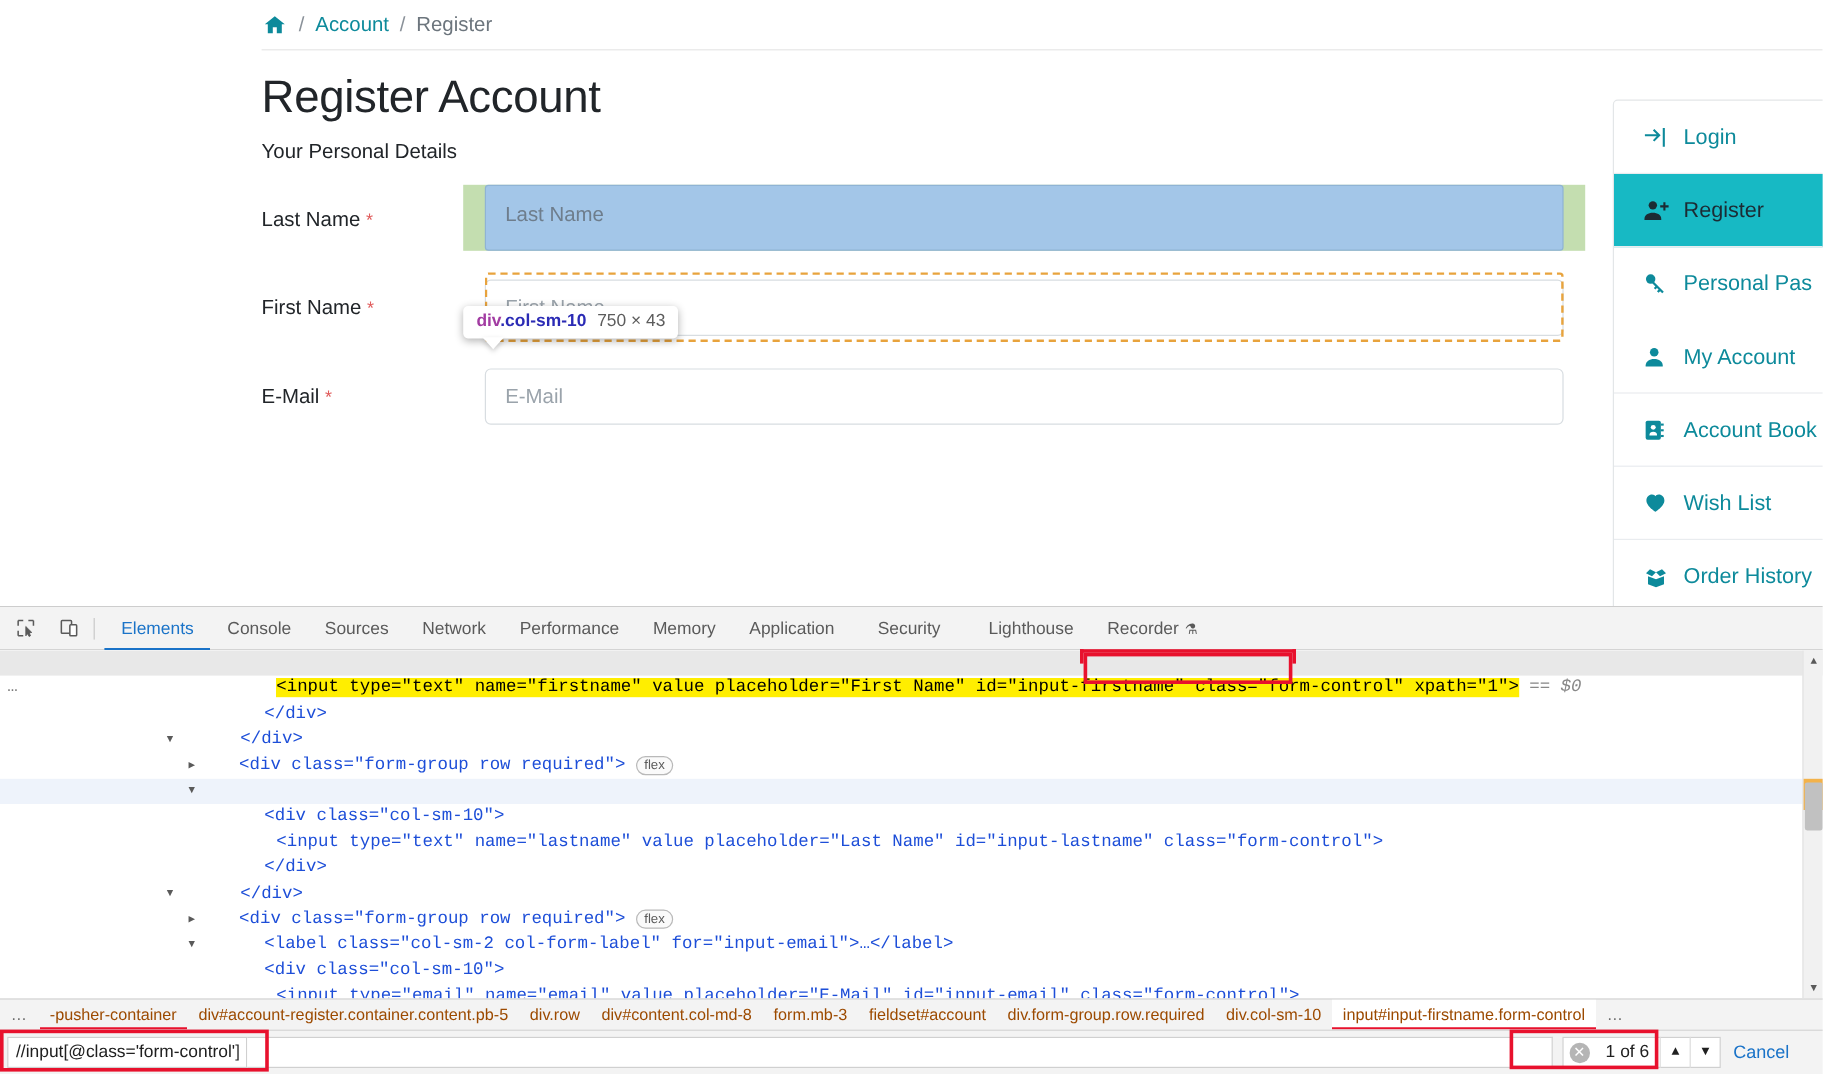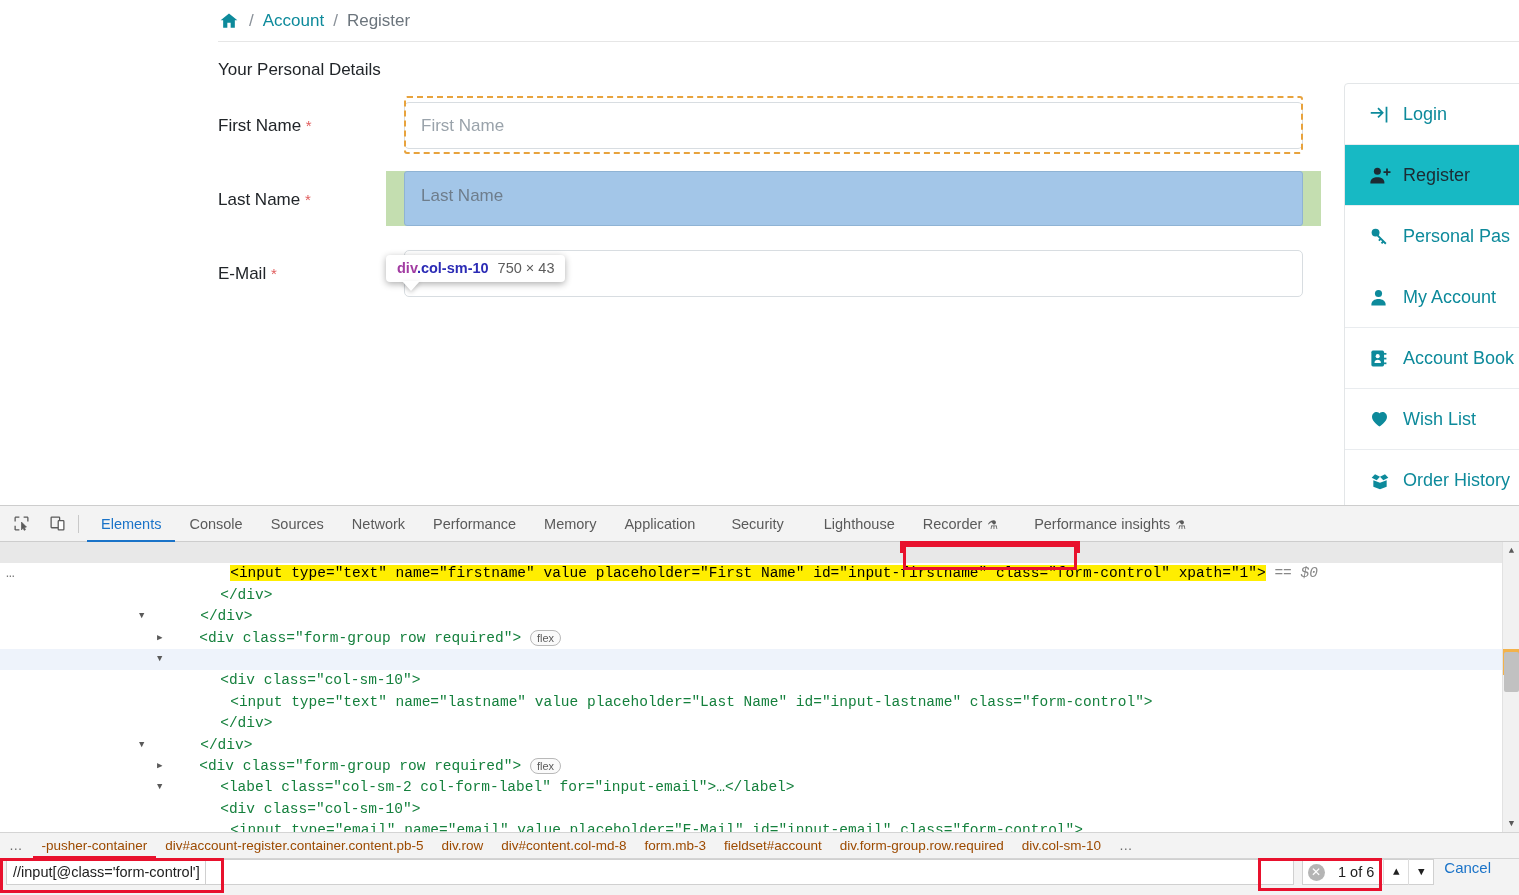--- a/index.html
+++ b/index.html
@@ -90,21 +90,21 @@
 
   .dom-area { position:relative; height:290px; background:#fff; overflow:hidden;
      font-size:14.5px; }
   .dom-row { position:relative; height:21.4px; line-height:21.4px; white-space:pre;
      font-family:"Liberation Mono", monospace; font-size:14.5px; }
   .dom-row.sel { background:#e8e8e8; }
   .dom-row.hov { background:#eef3fb; }
   .ellip { position:absolute; left:6px; color:#7a7a7a; letter-spacing:1px; }
   .tri { position:absolute; color:#5a5a5a; font-size:9px; }
   .hl-yellow { background:#ffee00; }
-  .t-tag { color:#15803d; }
+  .t-tag { color:#1d4ed8; }
   .t-gray { color:#888; font-style:italic; }
   .badge-flex { font-family:"Liberation Sans", sans-serif; font-size:11px; color:#5a5a5a;
      border:1px solid #b9b9b9; border-radius:8px; padding:1px 6px; background:#fafafa; }
   .redbox { position:absolute; border:3px solid #e8112d; }
 
   
   .dt-scroll { position:absolute; right:0; top:0; width:17px; height:290px;
      background:#f1f1f1; border-left:1px solid #e2e2e2; }
   .dt-scroll .arrU, .dt-scroll .arrD { position:absolute; left:0; width:17px; height:17px;
      display:flex; align-items:center; justify-content:center; color:#5a5a5a; font-size:9px; }
@@ -120,21 +120,21 @@
      font-family:"Liberation Sans", sans-serif; font-size:13.5px; white-space:nowrap;
      overflow:hidden; }
   .nc-ell { color:#6a6a6a; padding:0 9px; letter-spacing:1px; }
   .nc-item { color:#9c4a00; padding:0 9px; height:26px; line-height:26px; }
   .nc-item.cur { background:#fff; box-shadow:inset 0 -3px 0 #e8112d; }
   .nc-item.first { box-shadow:inset 0 -3px 0 #e8112d; }
   .nc-end { color:#6a6a6a; padding:0 9px; letter-spacing:1px; }
 
   
   .searchbar { position:absolute; left:0; bottom:0; width:1519px; height:37px;
-     background:#f3f3f3; border-top:1px solid #d4d4d4; display:flex; align-items:flex-start; }
+     background:#f3f3f3; border-top:1px solid #d4d4d4; display:flex; align-items:center; }
   .s-input { margin-left:6px; width:200px; height:26px; border:1px solid #d0d0d0;
      background:#fff; font-family:"Liberation Sans", sans-serif; font-size:14.5px;
      color:#202020; padding:0 6px; outline:none; }
   .s-rest { flex:1; height:26px; background:#fff; border:1px solid #d0d0d0; border-left:none;
      margin-right:8px; }
   .s-nav { display:flex; align-items:center; height:26px; background:#fff;
      border:1px solid #d0d0d0; margin-right:10px; }
   .s-clear { width:26px; display:flex; align-items:center; justify-content:center; color:#fff; }
   .s-clear i { display:block; width:17px; height:17px; border-radius:50%; background:#b5b5b5;
      color:#fff; font-style:normal; font-size:12px; line-height:17px; text-align:center;
@@ -158,43 +158,44 @@
           <path d="M12 3L2 11h3v9h5v-6h4v6h5v-9h3L12 3z"></path>
         </svg>
     </span>
     <span class="bc-sep">/</span>
     <a class="bc-link" href="#">Account</a>
     <span class="bc-sep">/</span>
     <span class="bc-cur">Register</span>
   </div>
 
   <div class="content">
+    <h1 class="page-title">Register Account</h1>
     <div class="legend">Your Personal Details</div>
-
-    <div class="form-row">
-      <div class="form-label">
-        <span>First Name</span>
-        <span class="req">*</span>
-      </div>
-      <div class="form-field">
-        <input class="fc" type="text" placeholder="First Name" style="">
-        <div class="hl-dashed"></div>
-      </div>
-    </div>
 
     <div class="form-row">
       <div class="form-label">
         <span>Last Name</span>
         <span class="req">*</span>
       </div>
       <div class="form-field">
         <div class="hl-green"></div>
         <div class="hl-blue">
           <span class="ph">Last Name</span>
         </div>
+      </div>
+    </div>
+
+    <div class="form-row">
+      <div class="form-label">
+        <span>First Name</span>
+        <span class="req">*</span>
+      </div>
+      <div class="form-field">
+        <input class="fc" type="text" placeholder="First Name" style="">
+        <div class="hl-dashed"></div>
       </div>
     </div>
 
     <div class="form-row">
       <div class="form-label">
         <span>E-Mail</span>
         <span class="req">*</span>
       </div>
       <div class="form-field">
         <input class="fc" type="email" placeholder="E-Mail" style="">
@@ -310,21 +311,20 @@
     <span class="dt-tab sel">Elements</span>
     <span class="dt-tab">Console</span>
     <span class="dt-tab">Sources</span>
     <span class="dt-tab">Network</span>
     <span class="dt-tab">Performance</span>
     <span class="dt-tab">Memory</span>
     <span class="dt-tab">Application</span>
     <span class="dt-tab" style="padding-left:22px">Security</span>
     <span class="dt-tab" style="padding-left:26px">Lighthouse</span>
     <span class="dt-tab"><span>Recorder</span><span class="flask">⚗</span></span>
-    <span class="dt-tab" style="padding-left:22px"><span>Performance insights</span><span class="flask">⚗</span></span>
   </div>
 
   <div class="dom-area">
 
     <div class="dom-row sel" style="padding-left:178px">
       <span class="ellip">…</span><span class="hl-yellow">&lt;input type="text" name="firstname" value placeholder="First Name" id="input-firstname" class="form-control" xpath="1"&gt;</span><span style="color:#8a8a8a"> </span><span class="t-gray">== $0</span>
     </div>
 
     <div class="dom-row" style="padding-left:168px">
       <span class="t-tag">&lt;/div&gt;</span>
@@ -387,20 +387,21 @@
   <div class="node-crumb">
     <span class="nc-ell">…</span>
     <span class="nc-item first">-pusher-container</span>
     <span class="nc-item">div#account-register.container.content.pb-5</span>
     <span class="nc-item">div.row</span>
     <span class="nc-item">div#content.col-md-8</span>
     <span class="nc-item">form.mb-3</span>
     <span class="nc-item">fieldset#account</span>
     <span class="nc-item">div.form-group.row.required</span>
     <span class="nc-item">div.col-sm-10</span>
+    <span class="nc-item cur">input#input-firstname.form-control</span>
     <span class="nc-end">…</span>
   </div>
 
   <div class="searchbar">
     <input class="s-input" value="//input[@class='form-control']" style="">
     <div class="s-rest"></div>
     <div class="s-nav">
       <span class="s-clear">
           <i>✕</i>
         </span>

